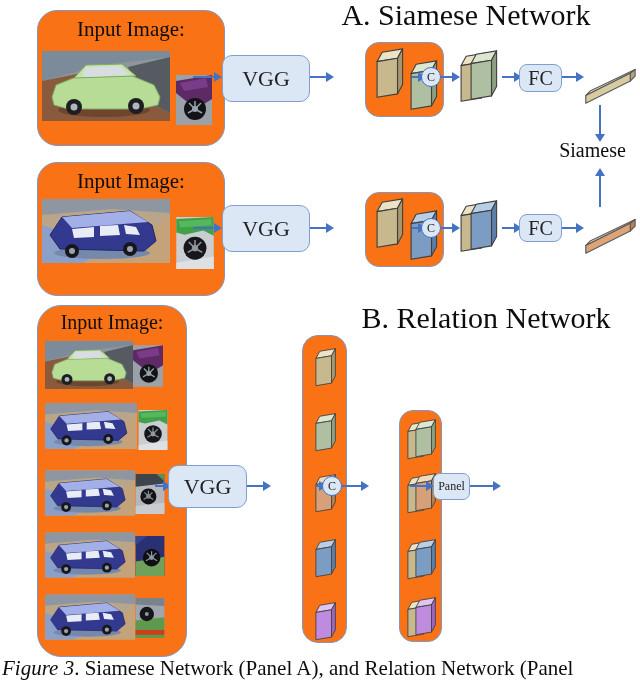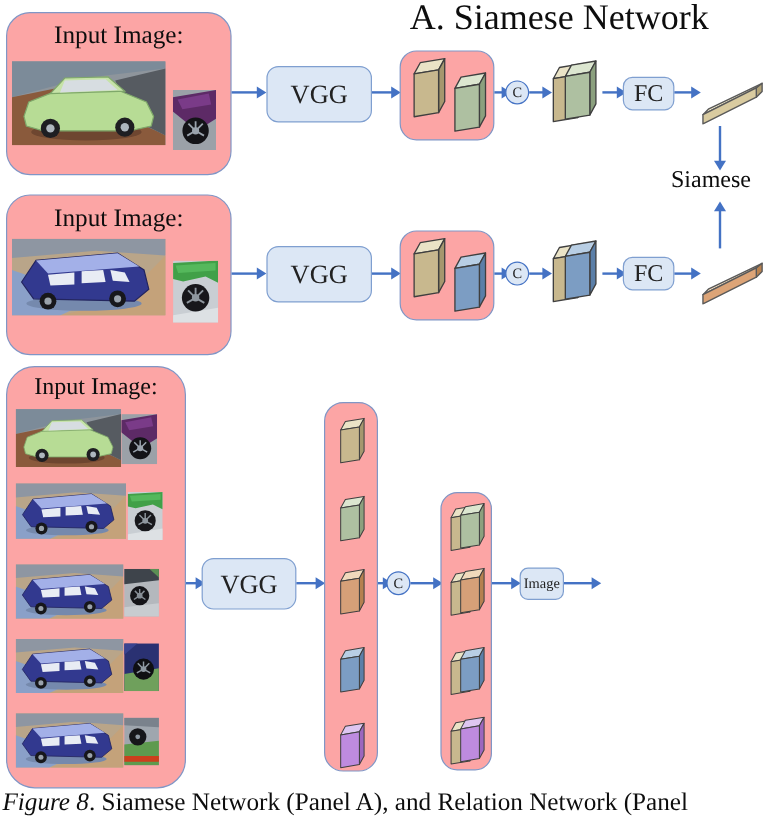--- a/index.html
+++ b/index.html
@@ -4,21 +4,21 @@
 <style>
   html,body { margin:0; padding:0; background:#ffffff; }
   .stage { position:relative; width:640px; height:683px; background:#ffffff; overflow:hidden;
            font-family:"Liberation Serif","DejaVu Serif",serif; color:#111; }
   .abs { position:absolute; }
 
   
   .ptitle { position:absolute; font-size:30px; text-align:center; white-space:nowrap; color:#0d0d0d; }
 
   
-  .card { position:absolute; background:#fca5a5; border:1.6px solid #8096C6; border-radius:20px; box-sizing:border-box; }
+  .card { position:absolute; background:#f97316; border:1.6px solid #8096C6; border-radius:20px; box-sizing:border-box;margin-left:32px; }
   .inlabel { position:absolute; left:0; right:0; text-align:center; font-size:21px; color:#0d0d0d; white-space:nowrap; }
 
   
   .node { position:absolute; background:#DCE7F5; border:1.6px solid #7F9FD0; border-radius:10px;
           display:flex; align-items:center; justify-content:center; box-sizing:border-box; color:#222; }
   .node.big { font-size:22px; }
   .node.small { border-radius:8px; font-size:20px; }
   .node.tiny { border-radius:7px; font-size:12px; }
 
   
@@ -268,20 +268,21 @@
   <div class="harrow" style="left:502px; top:227px; width:13px;"></div>
   <div class="node small" style="left:519px; top:214px; width:43px; height:28px;">
     <span>FC</span>
   </div>
   <div class="harrow" style="left:562px; top:227px; width:15px;"></div>
 
   <svg class="abs bar-orange" style="left:580px; top:210px;" width="58" height="44" viewBox="0 0 60 44">
       <use href="#sym-bar"></use>
     </svg>
 
+  <div class="ptitle" style="left:332px; top:301px; width:308px;">B. Relation Network</div>
 
   <div class="card" style="left:5px; top:305px; width:150px; height:352px; border-radius:24px;">
     <div class="inlabel" style="top:5px; font-size:20px;">Input Image:</div>
 
     <div class="abs" style="left:0; top:33px; width:150px; height:56px;">
       <svg class="abs" style="left:7px; top:0;" width="88" height="52">
           <use href="#sym-sedan"></use>
         </svg>
       <svg class="abs" style="left:95px; top:6px;" width="30" height="42">
           <use href="#sym-wheel-purple"></use>
@@ -381,22 +382,22 @@
           <use href="#sym-slab"></use>
         </svg>
       <svg class="abs sl-purple" style="left:8px; top:0;" width="26" height="39" viewBox="0 0 40 60">
           <use href="#sym-slab"></use>
         </svg>
     </div>
   </div>
 
   <div class="harrow" style="left:410px; top:485px; width:17px;"></div>
   <div class="node tiny" style="left:433px; top:473px; width:37px; height:27px;">
-    <span>Image</span>
+    <span>Panel</span>
   </div>
   <div class="harrow" style="left:470px; top:485px; width:24px;"></div>
 
 
   <div class="caption">
-    <span class="ital">Figure 8</span><span>. Siamese Network (Panel A), and Relation Network (Panel</span>
+    <span class="ital">Figure 3</span><span>. Siamese Network (Panel A), and Relation Network (Panel</span>
   </div>
 
 </div>
 
 </body></html>

